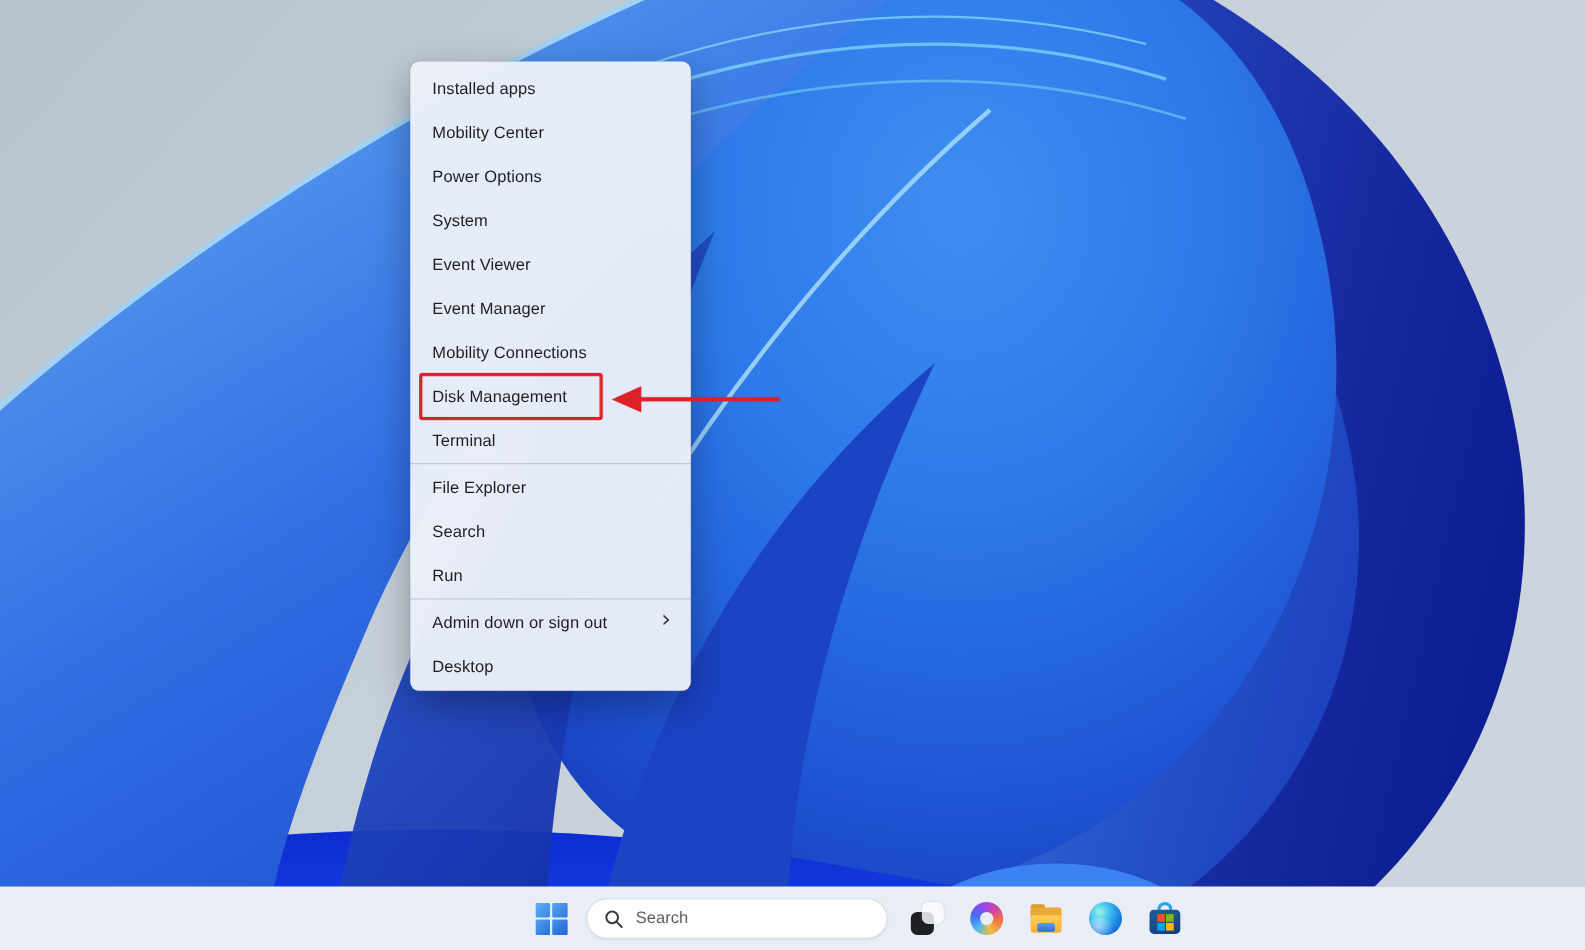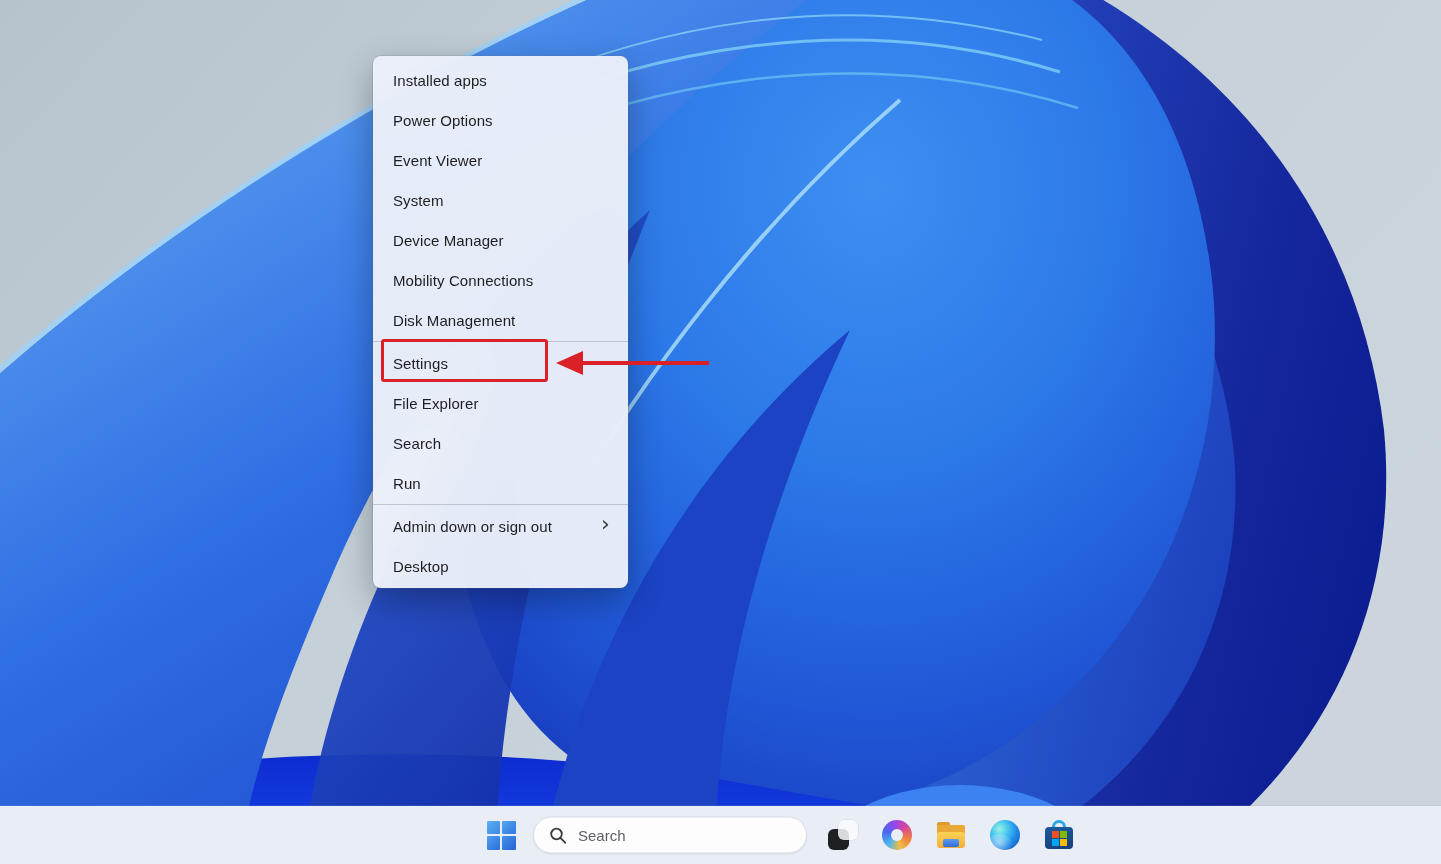--- a/index.html
+++ b/index.html
@@ -166,43 +166,46 @@
     <path d="M 430,150 C 640,40 860,10 1060,72" stroke="#7fd0f8" stroke-width="3" fill="none" opacity="0.8"></path>
     <path d="M 418,188 C 635,72 865,42 1078,108" stroke="#6cc4f4" stroke-width="2.5" fill="none" opacity="0.7"></path>
     <path d="M 445,118 C 655,15 845,-10 1042,40" stroke="#90dcfa" stroke-width="2" fill="none" opacity="0.7"></path>
   </svg>
 
   <div class="winx-menu">
     <div class="menu-item">
         <span>Installed apps</span>
       </div>
     <div class="menu-item">
+        <span>Mobility Center</span>
+      </div>
+    <div class="menu-item">
         <span>Power Options</span>
       </div>
     <div class="menu-item">
+        <span>System</span>
+      </div>
+    <div class="menu-item">
         <span>Event Viewer</span>
       </div>
     <div class="menu-item">
-        <span>System</span>
-      </div>
-    <div class="menu-item">
-        <span>Device Manager</span>
+        <span>Event Manager</span>
       </div>
     <div class="menu-item">
         <span>Mobility Connections</span>
       </div>
     <div class="menu-item">
         <span>Disk Management</span>
       </div>
+    <div class="menu-item">
+        <span>Terminal</span>
+      </div>
 
     <div class="menu-sep"></div>
 
-    <div class="menu-item">
-        <span>Settings</span>
-      </div>
     <div class="menu-item">
         <span>File Explorer</span>
       </div>
     <div class="menu-item">
         <span>Search</span>
       </div>
     <div class="menu-item">
         <span>Run</span>
       </div>
 

